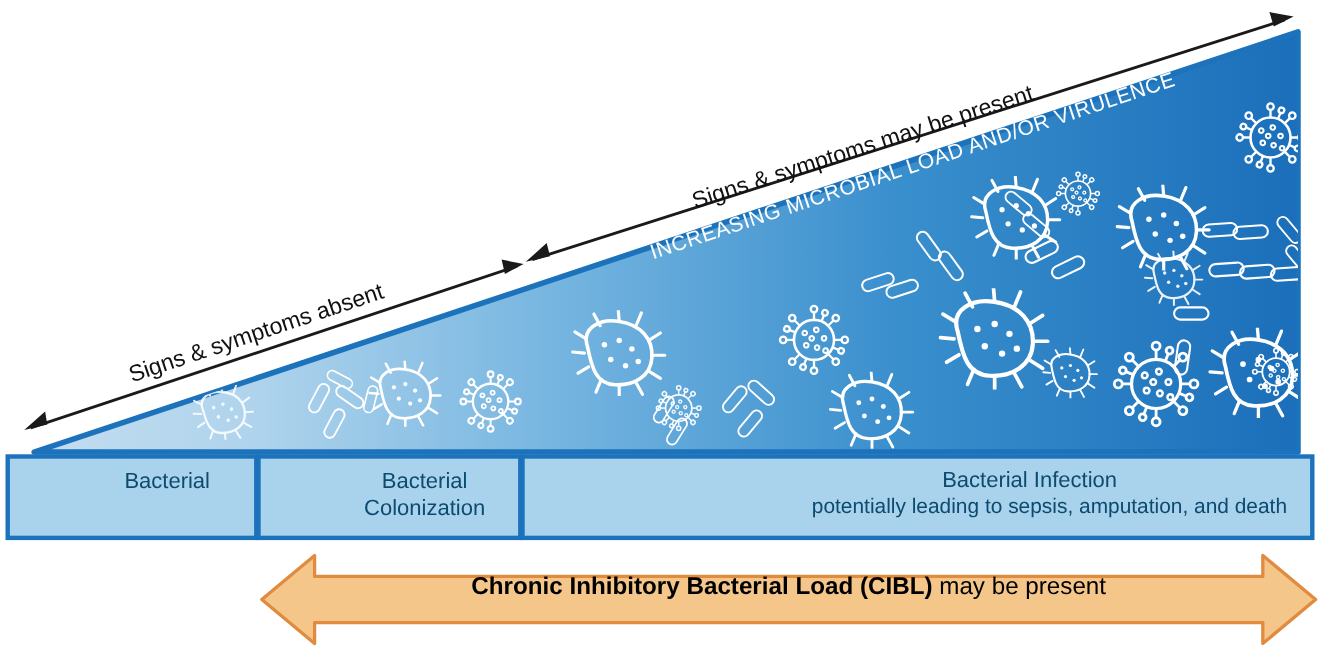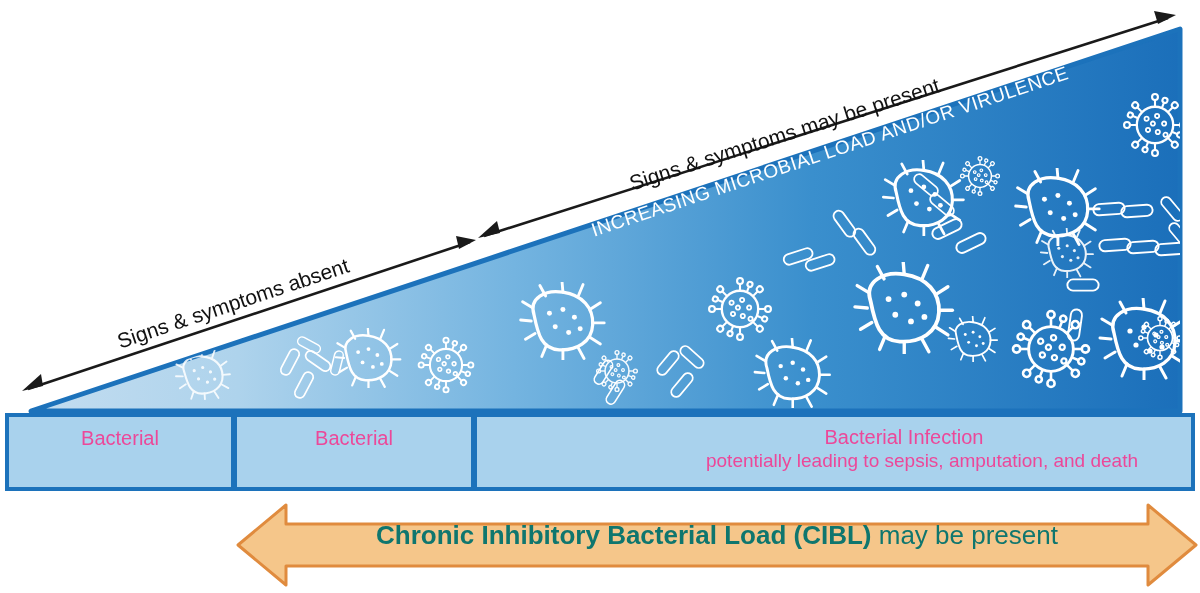--- a/index.html
+++ b/index.html
@@ -1,28 +1,29 @@
 <!DOCTYPE html>
 <html><head>
 <meta charset="utf-8">
 <style>
   html,body{margin:0;padding:0;background:#ffffff;}
   body{width:1200px;height:593px;font-family:"Liberation Sans","DejaVu Sans",sans-serif;}
   #stage{position:relative;width:1200px;height:593px;overflow:hidden;background:#fff;}
   svg.layer{position:absolute;left:0;top:0;width:1200px;height:593px;}
   .boxtext{
-    position:absolute;text-align:center;color:#ec4899;
+    position:absolute;text-align:center;color:#0c4a6e;
     font-family:"Liberation Sans","DejaVu Sans",sans-serif;
     line-height:1.18;
+    margin-left:32px;
   }
   .box-main{font-size:20px;}
   .box-sub{font-size:19px;padding-left:36px;}
   .cibl{
     position:absolute;left:238px;top:520px;width:958px;
-    text-align:center;font-size:26px;color:#0f766e;
+    text-align:center;font-size:22px;color:#000000;
     font-family:"Liberation Sans","DejaVu Sans",sans-serif;
   }
   .cibl b{font-weight:bold;}
   .no-sel{user-select:none;}
 </style>
 </head>
 <body>
 
 <div id="stage">
 
@@ -225,20 +226,21 @@
               font-size:19px;letter-spacing:0.6px;color:#ffffff;white-space:nowrap;">
     <span>INCREASING MICROBIAL LOAD AND/OR VIRULENCE</span>
   </div>
 
   <div class="boxtext box-main" style="left:9px;top:427px;width:222px;">
     <div>Bacterial</div>
   </div>
 
   <div class="boxtext box-main" style="left:237px;top:427px;width:234px;">
     <div>Bacterial</div>
+    <div>Colonization</div>
   </div>
 
   <div class="boxtext" style="left:477px;top:426px;width:854px;">
     <div class="box-main">Bacterial Infection</div>
     <div class="box-sub">potentially leading to sepsis, amputation, and death</div>
   </div>
 
   <div class="cibl no-sel">
     <b>Chronic Inhibitory Bacterial Load (CIBL)</b><span> may be present</span>
   </div>

